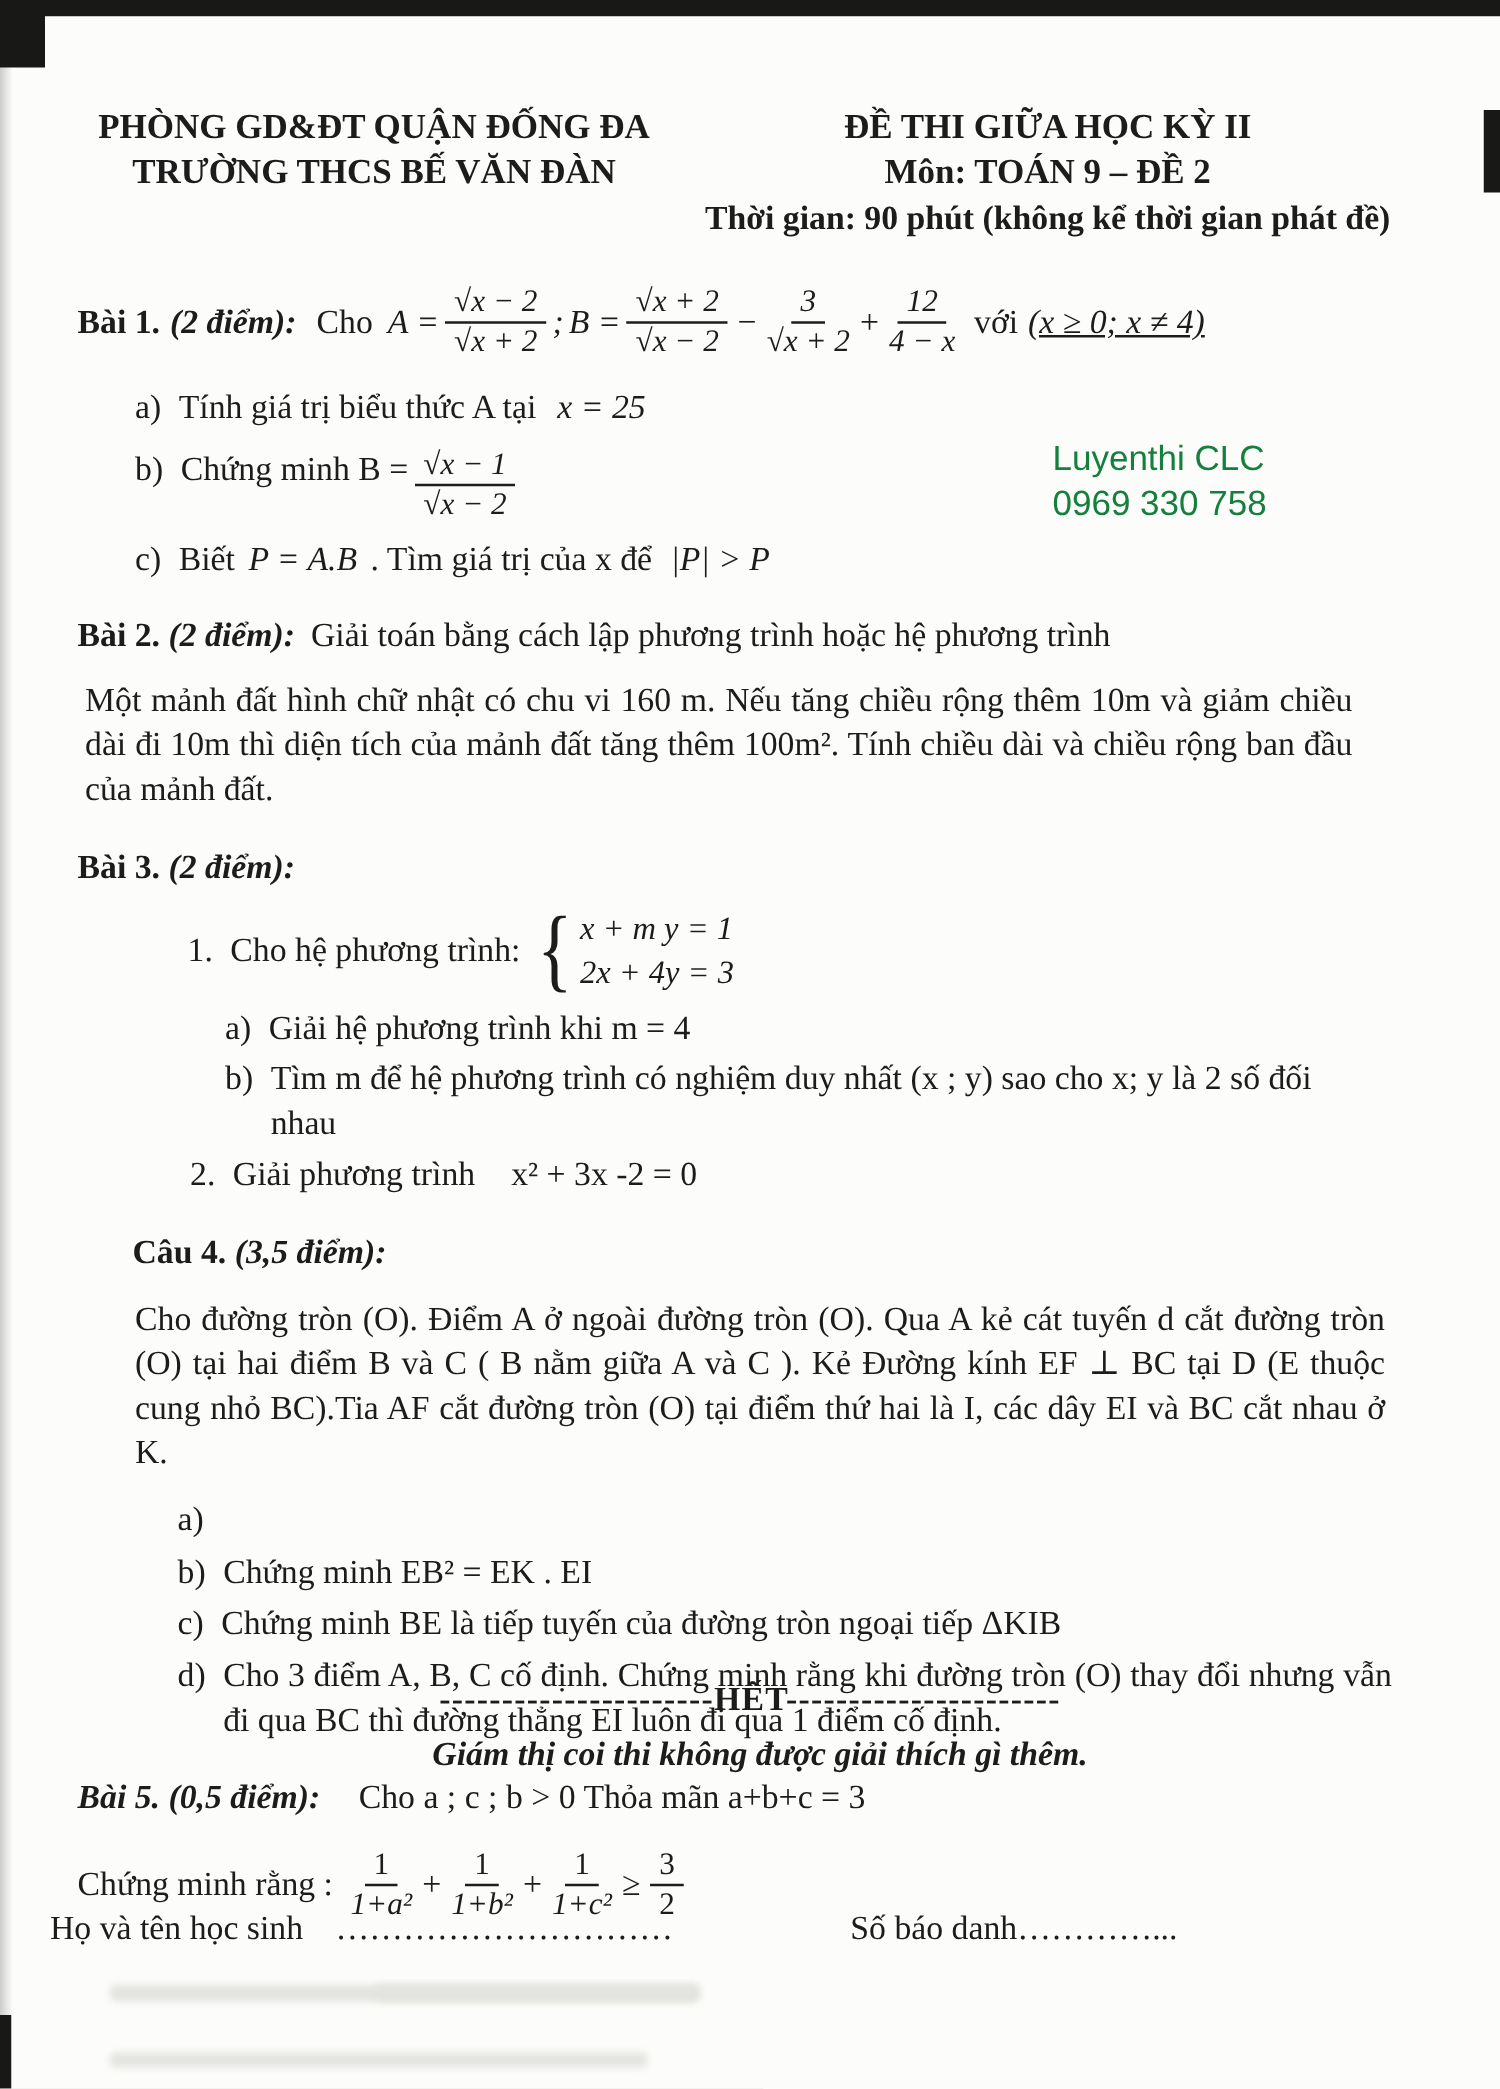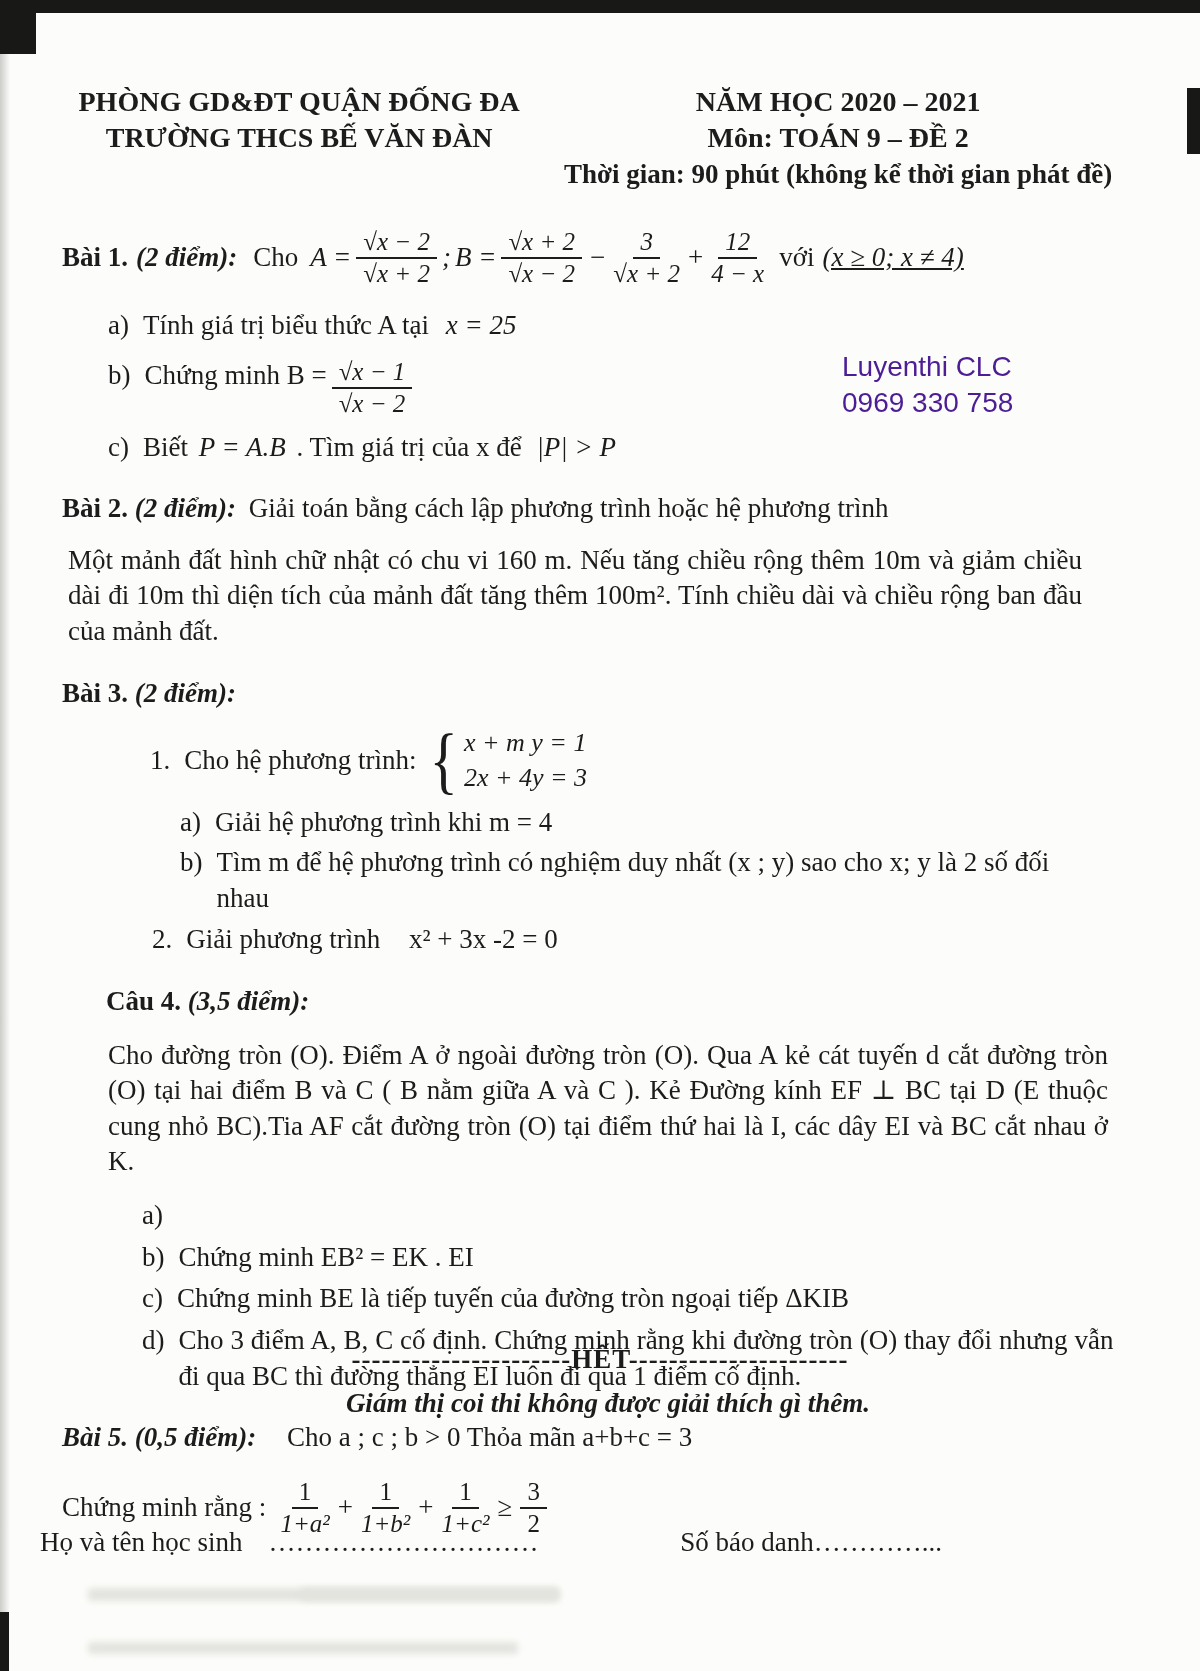--- a/index.html
+++ b/index.html
@@ -73,34 +73,34 @@
 <div class="paper">
   <div class="edgeshadow"></div>
   <div class="art art-top"></div>
   <div class="art art-tl"></div>
   <div class="art art-right"></div>
   <div class="art art-bl"></div>
   <div class="ghost ghost1"></div>
   <div class="ghost ghost2"></div>
   <div class="ghost ghost3"></div>
 
-  <div class="watermark" id="wm" style="color: #4c1d95;">
+  <div class="watermark" id="wm" style="color: #15803d;">
     <div>Luyenthi CLC</div>
     <div>0969 330 758</div>
   </div>
 
   <div class="content">
 
     <div class="hdr">
       <div class="hdr-left">
         <div>PHÒNG GD&amp;ĐT QUẬN ĐỐNG ĐA</div>
         <div>TRƯỜNG THCS BẾ VĂN ĐÀN</div>
       </div>
       <div class="hdr-right">
-        <div>NĂM HỌC 2020 – 2021</div>
+        <div>ĐỀ THI GIỮA HỌC KỲ II</div>
         <div>
           <span>Môn:</span>
           <span class="b">TOÁN 9 – ĐỀ 2</span>
         </div>
         <div class="time">Thời gian: 90 phút (không kể thời gian phát đề)</div>
       </div>
     </div>
 
     <div class="mrow" style="margin-top:36px;">
       <span class="b">Bài 1.</span>

